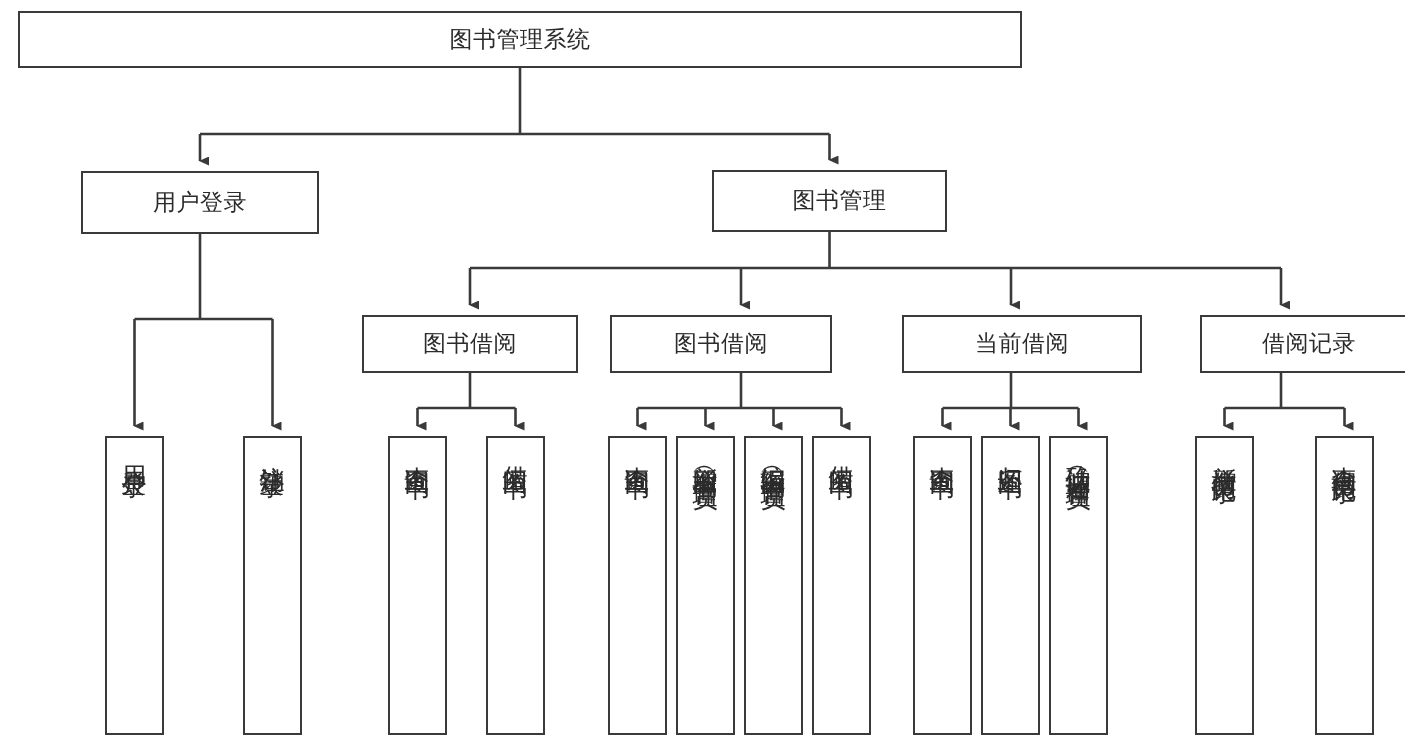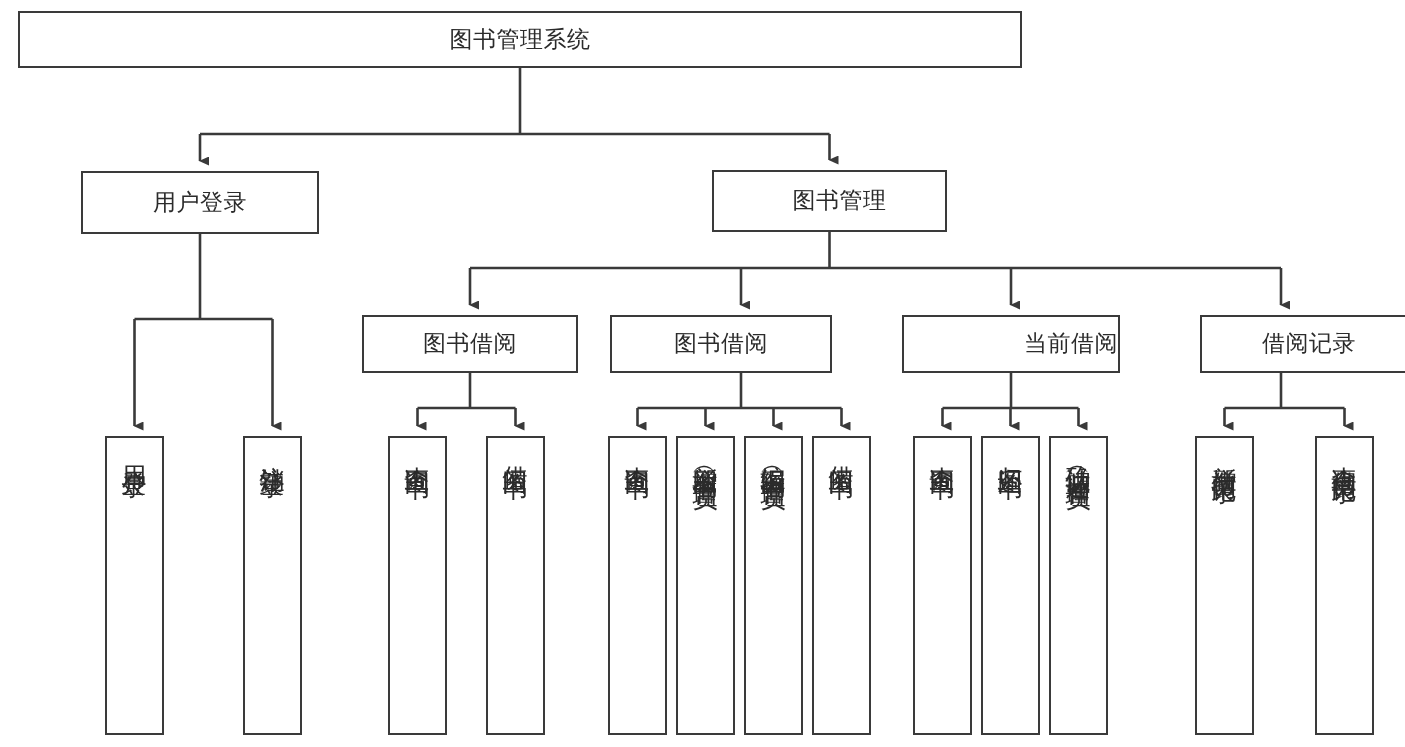--- a/index.html
+++ b/index.html
@@ -120,21 +120,21 @@
       </div>
       <div class="node-box horizontal" style="left: 712px; top: 170px; width: 235px; height: 62px; padding-left: 20px;">
         <span class="node-label">图书管理</span>
       </div>
       <div class="node-box horizontal" style="left: 362px; top: 315px; width: 216px; height: 58px;">
         <span class="node-label">图书借阅</span>
       </div>
       <div class="node-box horizontal" style="left: 610px; top: 315px; width: 222px; height: 58px;">
         <span class="node-label">图书借阅</span>
       </div>
-      <div class="node-box horizontal" style="left: 902px; top: 315px; width: 218px; height: 58px; justify-content: flex-end;">
+      <div class="node-box horizontal" style="left: 902px; top: 315px; width: 240px; height: 58px;">
         <span class="node-label">当前借阅</span>
       </div>
       <div class="node-box horizontal" style="left: 1172px; top: 315px; width: 218px; height: 58px; margin-left: 28px;">
         <span class="node-label">借阅记录</span>
       </div>
       <div class="node-box vertical" style="left: 105px; top: 436px; width: 59px; height: 299px;">
         <span class="node-label">用户登录</span>
       </div>
       <div class="node-box vertical" style="left: 243px; top: 436px; width: 59px; height: 299px;">
         <span class="node-label">注销登录</span>

